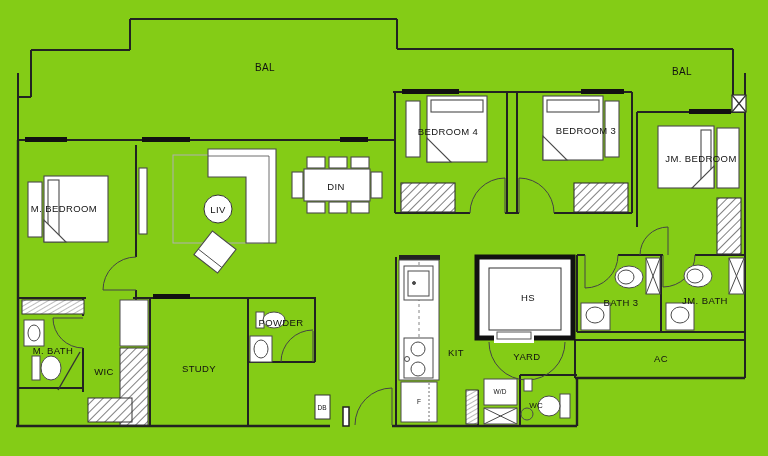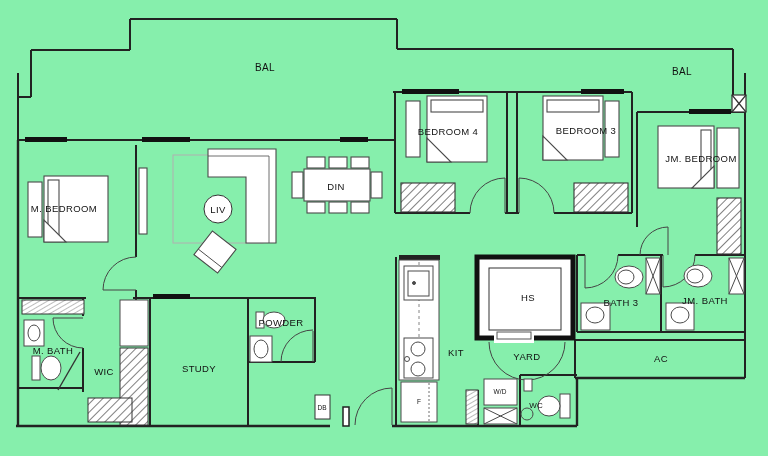--- a/index.html
+++ b/index.html
@@ -1,19 +1,19 @@
 <!DOCTYPE html>
 <html><head>
 <meta charset="utf-8">
 <style>
   html,body{margin:0;padding:0;background:#ffffff;}
   .plan{
     position:relative;
     width:768px;height:456px;
-    background:#86efac;
+    background:#84cc16;
     font-family:"Liberation Sans", sans-serif;
     overflow:hidden;
   }
   svg{position:absolute;left:0;top:0;}
   text{
     fill:#111111;
     font-family:"Liberation Sans", sans-serif;
     letter-spacing:0.4px;
   }
   .lbl{font-size:9.5px;}

